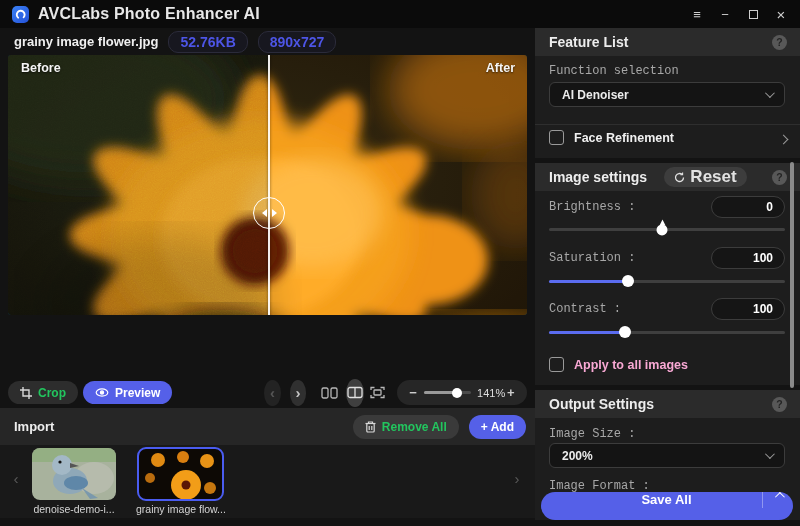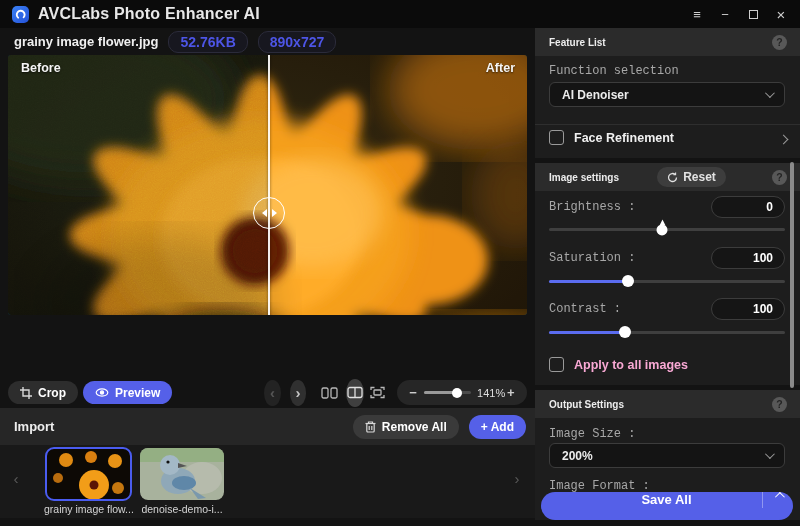--- a/index.html
+++ b/index.html
@@ -26,21 +26,21 @@
   .ba-label.before { left:13px; }
   .ba-label.after { right:12px; }
   .divider { position:absolute; left:260px; top:0; width:1.5px; height:322px; background:rgba(255,255,255,.92); box-shadow:0 0 3px rgba(0,0,0,.5); }
   .handle { position:absolute; left:261px; top:158px; width:32px; height:32px; transform:translate(-50%,-50%); border:1.6px solid #fff; border-radius:50%; background:rgba(255,255,255,.04); display:flex; align-items:center; justify-content:center; gap:5px; }
   .tri { width:0; height:0; border-top:4px solid transparent; border-bottom:4px solid transparent; }
   .tri.left  { border-right:5px solid #fff; }
   .tri.right { border-left:5px solid #fff; }
 
   
   .viewtoolbar { position:absolute; left:8px; top:377px; width:519px; height:31px; display:flex; align-items:center; }
-  .pill-btn { height:23px; border-radius:12px; display:flex; align-items:center; gap:6px; padding:0 12px; font-size:12px; font-weight:600; color:#ffffff; background:#2d2d2d; cursor:pointer; }
+  .pill-btn { height:23px; border-radius:12px; display:flex; align-items:center; gap:6px; padding:0 12px; font-size:12px; font-weight:600; color:#22c55e; background:#2d2d2d; cursor:pointer; }
   .pill-btn.accent { background:#5560e8; color:#fff; }
   .nav-circle { width:26px; height:26px; border-radius:50%; background:#2b2b2b; display:flex; align-items:center; justify-content:center; font-size:15px; font-weight:700; cursor:pointer; }
   .nav-circle.disabled { color:#555; background:#232323; }
   .nav-circle.enabled { color:#c4c4c4; background:#303030; }
   .view-icon { display:flex; align-items:center; justify-content:center; cursor:pointer; }
   .view-icon.active { width:28px; height:28px; border-radius:50%; background:#3f3f3f; }
   .zoom-pill { margin-left:12px; width:130px; height:25px; border-radius:13px; background:#262626; display:flex; align-items:center; padding:0 11px; }
   .zoom-sign { color:#cdcdcd; font-size:13px; font-weight:700; width:12px; text-align:center; cursor:pointer; }
   .zoom-track { position:relative; width:54px; height:3px; margin:0 6px; border-radius:2px; background:#4a4a4a; }
   .zoom-track .seg { position:absolute; left:0; top:0; height:3px; border-radius:2px; background:#9a9a9a; width:70%; }
@@ -57,36 +57,36 @@
   .thumb-cell { display:flex; flex-direction:column; align-items:center; }
   .thumb { width:85px; height:52px; border-radius:8px; overflow:hidden; background:#000; }
   .thumb.selected { outline:2px solid #4a5cf0; outline-offset:-1px; }
   .thumb-label { margin-top:3px; font-size:10.5px; color:#d5d5d5; max-width:88px; white-space:nowrap; }
   .spacer { flex:1; }
 
   
   .rpanel { position:absolute; left:535px; top:28px; width:265px; height:492px; }
   .section { position:absolute; left:0; width:265px; background:#1d1d1d; }
   .sec-header { height:28px; background:#2b2b2b; display:flex; align-items:center; padding:0 13px 0 14px; }
-  .sec-title { font-size:10px; font-weight:700; color:#ededed; }
+  .sec-title { font-size:14px; font-weight:700; color:#ededed; }
   .help { margin-left:auto; width:15px; height:15px; border-radius:50%; background:#585858; color:#242424; font-size:10.5px; font-weight:700; display:flex; align-items:center; justify-content:center; cursor:pointer; }
   .sec-feature { top:0; height:130px; }
   .sec-image { top:135px; height:222px; }
   .sec-output { top:362px; height:130px; }
   .plabel { position:absolute; left:14px; font-size:12px; color:#a8a8a8;font-family:Liberation Mono, monospace; }
   .dropdown { position:absolute; left:14px; width:236px; height:25px; background:#141414; border:1px solid #3c3c3c; border-radius:6px; display:flex; align-items:center; padding:0 12px; cursor:pointer; }
   .dropdown .dval { font-size:12px; font-weight:700; color:#ececec; }
   .chev { margin-left:auto; width:7px; height:7px; border-right:1.6px solid #9a9a9a; border-bottom:1.6px solid #9a9a9a; transform:rotate(45deg) translateY(-2px); }
   .hdivider { position:absolute; left:0; width:265px; height:1px; background:#2e2e2e; }
   .check-row { position:absolute; left:14px; display:flex; align-items:center; gap:10px; cursor:pointer; }
   .checkbox { width:15px; height:15px; border:1.5px solid #9a9a9a; border-radius:3px; background:transparent; }
   .check-label { font-size:12.5px; font-weight:700; color:#f0f0f0; }
   .check-label.dim { font-weight:700; color:#f9a8d4; }
   .row-chev { position:absolute; right:13px; width:7px; height:7px; border-right:1.6px solid #9a9a9a; border-top:1.6px solid #9a9a9a; transform:rotate(45deg); }
-  .reset-btn { margin-left:auto; margin-right:8px; height:20px; border-radius:10px; background:#3d3d3d; display:flex; align-items:center; gap:5px; padding:0 10px; font-size:12px; font-weight:600; color:#e2e2e2; cursor:pointer; }
+  .reset-btn { margin-left:auto; margin-right:8px; height:20px; border-radius:10px; background:#3d3d3d; display:flex; align-items:center; gap:5px; padding:0 10px; font-size:17px; font-weight:600; color:#e2e2e2; cursor:pointer; }
   .val-box { position:absolute; right:15px; width:74px; height:22px; background:#151515; border:1px solid #3c3c3c; border-radius:11px; font-size:12px; font-weight:700; color:#fff; display:flex; align-items:center; justify-content:flex-end; padding-right:11px; }
   .slider { position:absolute; left:14px; width:236px; height:14px; }
   .slider .track { position:absolute; left:0; right:0; top:6px; height:3px; border-radius:2px; background:#3f3f3f; }
   .slider .fill { position:absolute; left:0; top:0; height:3px; border-radius:2px; background:#5b6cf0; }
   .slider .dot { position:absolute; top:7px; width:12px; height:12px; border-radius:50%; background:#fff; transform:translate(-50%,-50%); cursor:pointer; }
   .slider .pin { position:absolute; top:7px; width:11px; height:11px; border-radius:50%; background:#fff; transform:translate(-50%,-42%); cursor:pointer; }
   .slider .pin::before { content:""; position:absolute; left:50%; top:-5px; transform:translateX(-50%); width:0; height:0; border-left:3.5px solid transparent; border-right:3.5px solid transparent; border-bottom:6px solid #fff; }
   .save-all { position:absolute; left:6px; top:102px; width:252px; height:28px; border-radius:14px; background:#5560e8; display:flex; align-items:flex-start; cursor:pointer; }
   .save-label { flex:1; text-align:center; font-size:13px; font-weight:700; color:#fff; padding-left:30px; }
   .save-sep { width:1px; height:16px; background:rgba(255,255,255,.35); }
@@ -263,51 +263,51 @@
             </svg>
           <span>Remove All</span>
         </div>
         <div class="pill-btn accent" style="height:24px;">
           <span>+ Add</span>
         </div>
       </div>
     </div>
     <div class="import-strip">
       <div class="strip-arrow">‹</div>
-      <div class="thumb-cell" style="margin-left:20px;">
-        <div class="thumb selected">
-          <svg width="85" height="52" viewBox="0 0 85 52">
-            <rect width="85" height="52" fill="#0d0905"></rect>
-            <circle cx="20" cy="12" r="7" fill="#e08a12"></circle>
-              <circle cx="45" cy="9" r="6" fill="#d97f10"></circle>
-            <circle cx="69" cy="13" r="7" fill="#e89316"></circle>
-              <circle cx="12" cy="30" r="5" fill="#b96c0e"></circle>
-            <circle cx="48" cy="37" r="15" fill="#f29d18"></circle>
-              <circle cx="48" cy="37" r="4.5" fill="#5a1505"></circle>
-            <circle cx="72" cy="40" r="6" fill="#c5770f"></circle>
-          </svg>
-        </div>
-        <div class="thumb-label">grainy image flow...</div>
-      </div>
       <div class="thumb-cell" style="margin-left:8px;">
         <div class="thumb" style="width:84px;">
           <svg width="84" height="52" viewBox="0 0 84 52">
             <rect width="84" height="52" fill="#a8b29d"></rect>
             <rect x="0" y="0" width="84" height="14" fill="#8fae7d" opacity="0.8"></rect>
             <ellipse cx="62" cy="30" rx="20" ry="16" fill="#b9bdb0" opacity="0.8"></ellipse>
             <ellipse cx="38" cy="33" rx="17" ry="13" fill="#8fa8b8"></ellipse>
             <ellipse cx="44" cy="35" rx="12" ry="7" fill="#5f87a8"></ellipse>
             <circle cx="30" cy="17" r="10" fill="#a3b8c6"></circle>
             <circle cx="28" cy="14" r="1.6" fill="#111"></circle>
             <polygon points="38,15 47,18 38,20" fill="#555"></polygon>
             <path d="M50 40 L66 50 L58 51 Z" fill="#7a98ac"></path>
           </svg>
         </div>
         <div class="thumb-label">denoise-demo-i...</div>
       </div>
+      <div class="thumb-cell" style="margin-left:20px;">
+        <div class="thumb selected">
+          <svg width="85" height="52" viewBox="0 0 85 52">
+            <rect width="85" height="52" fill="#0d0905"></rect>
+            <circle cx="20" cy="12" r="7" fill="#e08a12"></circle>
+              <circle cx="45" cy="9" r="6" fill="#d97f10"></circle>
+            <circle cx="69" cy="13" r="7" fill="#e89316"></circle>
+              <circle cx="12" cy="30" r="5" fill="#b96c0e"></circle>
+            <circle cx="48" cy="37" r="15" fill="#f29d18"></circle>
+              <circle cx="48" cy="37" r="4.5" fill="#5a1505"></circle>
+            <circle cx="72" cy="40" r="6" fill="#c5770f"></circle>
+          </svg>
+        </div>
+        <div class="thumb-label">grainy image flow...</div>
+      </div>
       <div class="spacer"></div>
       <div class="strip-arrow">›</div>
     </div>
   </div>
 
   <div class="rpanel">
 
     <div class="section sec-feature">
       <div class="sec-header">
         <span class="sec-title">Feature List</span>

